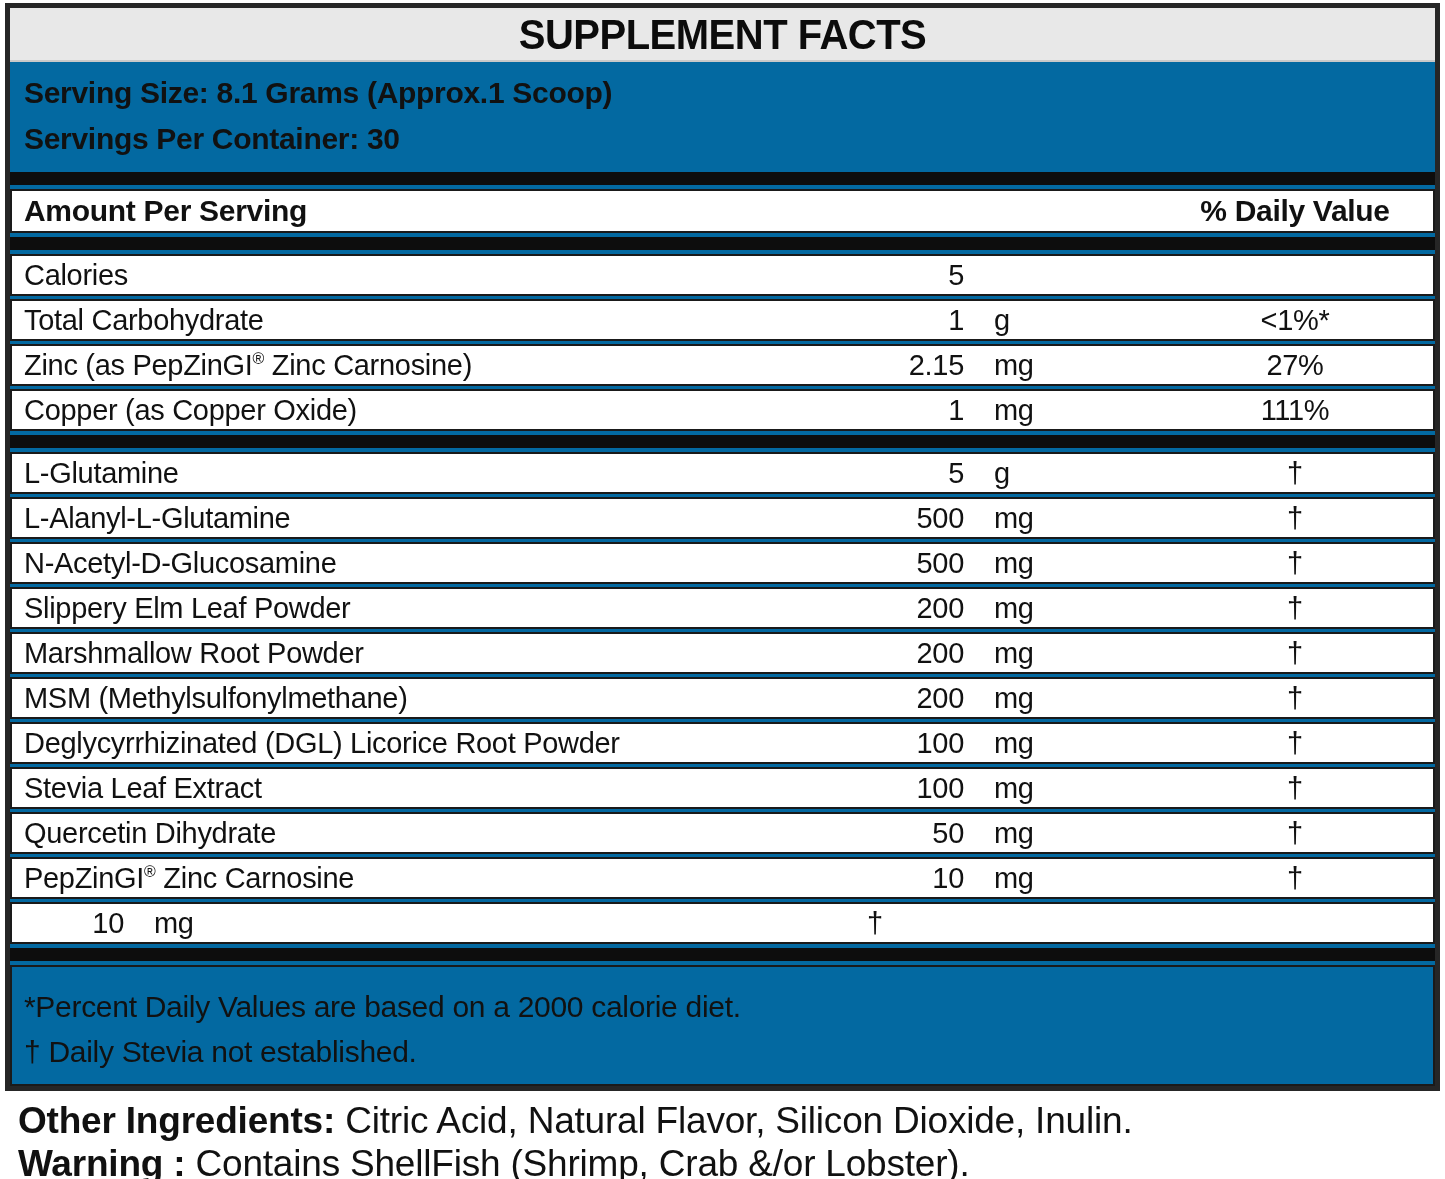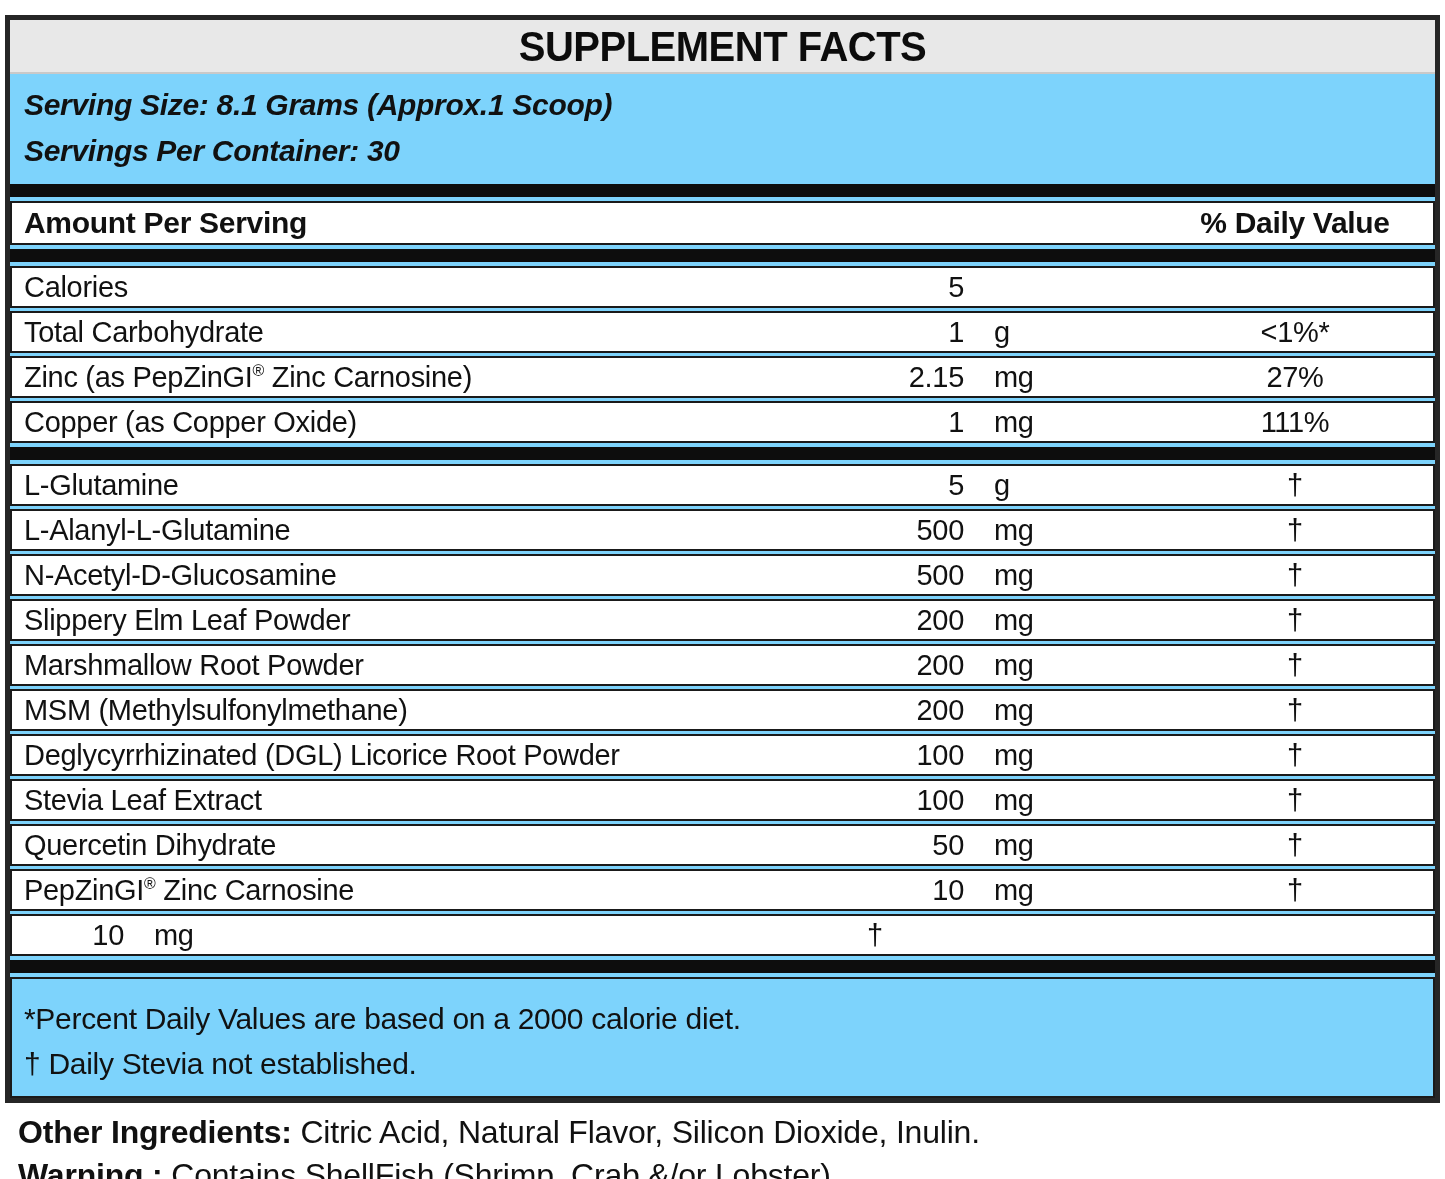--- a/index.html
+++ b/index.html
@@ -4,43 +4,42 @@
 <style>
   * { box-sizing: border-box; margin: 0; padding: 0; }
   html, body {
     width: 1445px; height: 1179px;
     background: #ffffff;
     font-family: "Liberation Sans", sans-serif;
     color: #111111;
     overflow: hidden;
   }
   .panel {
-    margin: 15px 5px 0 5px;
+    margin: 3px 5px 0 5px;
     border: 5px solid #262626;
-    background: #7dd3fc;
+    background: #0369a1;
   }
   .title-band {
     background: #e8e8e8;
     border-bottom: 2px solid #c9c9c9;
     height: 54px;
     display: flex;
     align-items: center;
     justify-content: center;
   }
   .title-band .title {
     font-size: 40px;
     font-weight: 700;
     letter-spacing: -0.5px;
     transform: scaleY(1.08);
     color: #0c0c0c;
     white-space: nowrap;
   }
   .serving-block {
     padding: 8px 15px 6px 14px;
-    font-style: italic;
   }
   .serving-line {
     font-size: 30px;
     font-weight: 700;
     line-height: 46px;
     letter-spacing: -0.3px;
     white-space: nowrap;
   }
   .thick-bar {
     height: 13px;
@@ -72,21 +71,21 @@
   .footnote-line {
     font-size: 30px;
     line-height: 45px;
     letter-spacing: -0.3px;
     white-space: nowrap;
   }
   .below-panel {
     padding: 8px 18px 0 18px;
   }
   .below-line {
-    font-size: 32px;
+    font-size: 37px;
     line-height: 43px;
     letter-spacing: -0.2px;
     white-space: nowrap;
   }
   .below-line .lead { font-weight: 700; }
 </style>
 </head>
 <body>
 
 <div class="panel">

